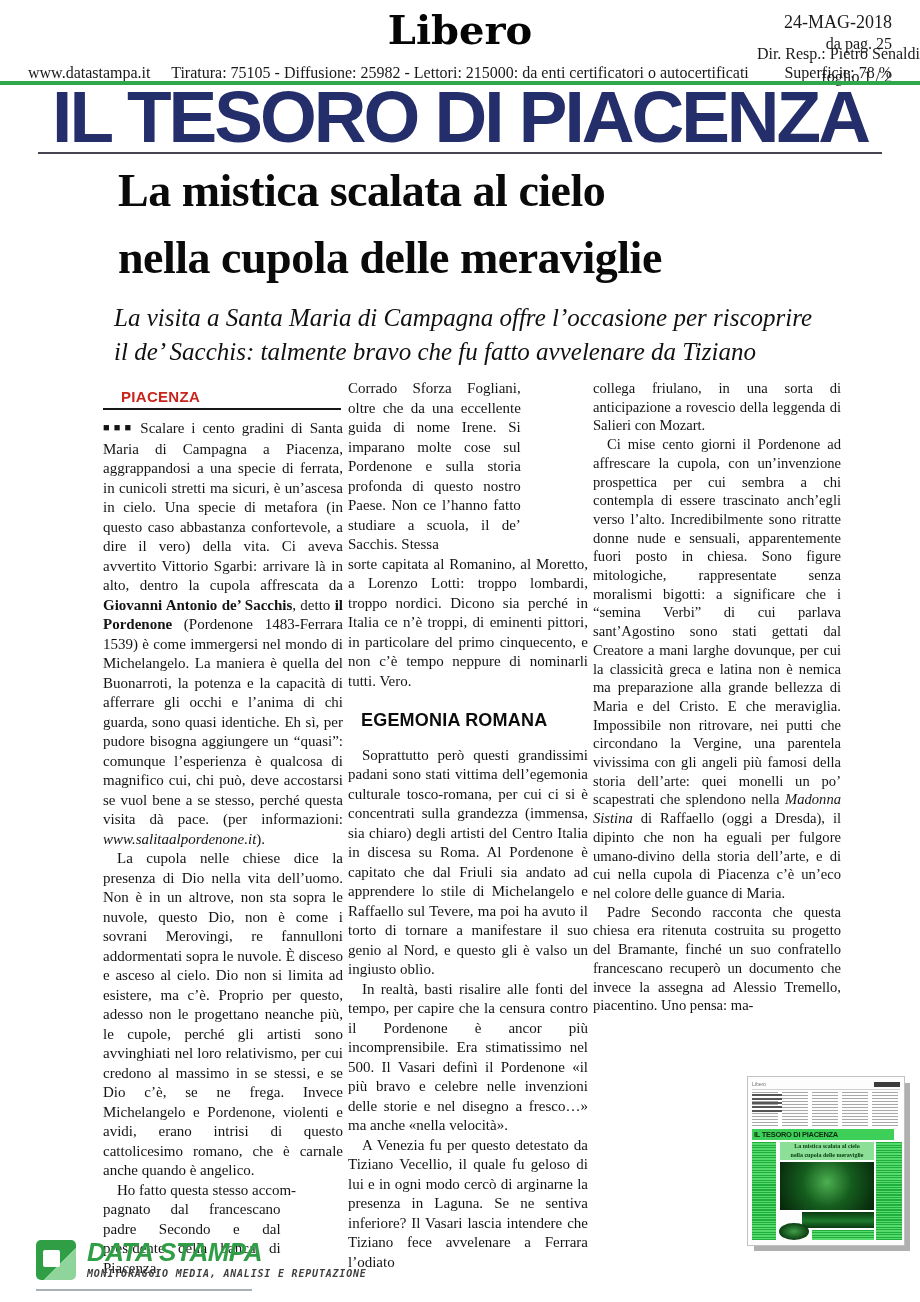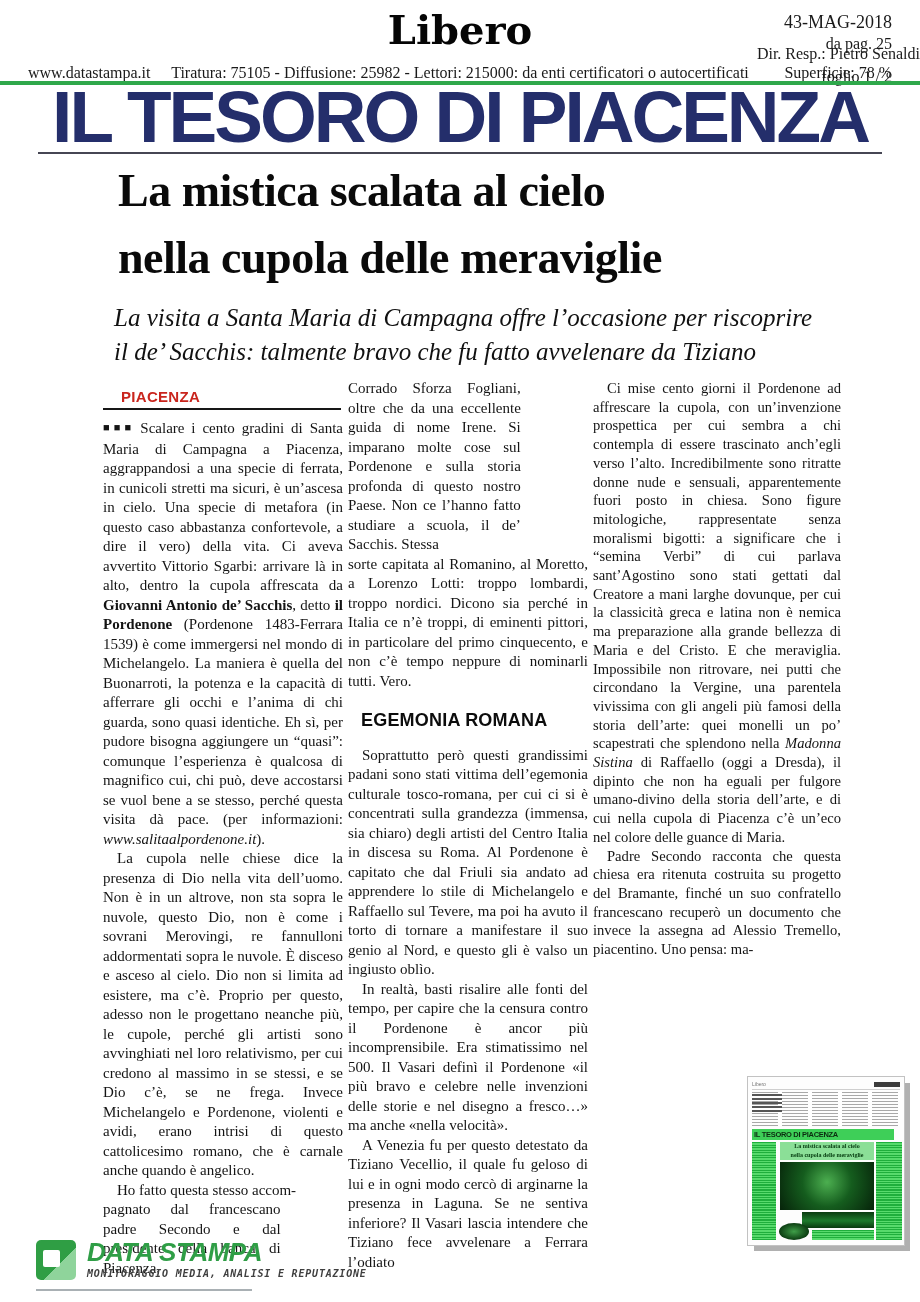--- a/index.html
+++ b/index.html
@@ -89,21 +89,21 @@
   .ds-title{font-family:"Liberation Sans","DejaVu Sans",sans-serif;font-weight:700;font-size:26px;
     line-height:24px;color:#2f9e46;letter-spacing:-0.5px;}
   .ds-sub{font-family:"DejaVu Sans Mono",monospace;font-weight:700;font-size:10px;color:#3f3f3f;
     letter-spacing:0.8px;margin-top:4px;}
   #footer-rule{left:36px;top:1289px;width:216px;height:2px;background:#a9b0b4;}
 </style>
 </head>
 <body>
 
 <div class="abs" id="libero-logo">Libero</div>
-<div class="abs hdr" id="hdr-date">43-MAG-2018</div>
+<div class="abs hdr" id="hdr-date">24-MAG-2018</div>
 <div class="abs hdr" id="hdr-frompage">da pag.  25</div>
 <div class="abs hdr" id="hdr-dirresp">Dir. Resp.:  Pietro Senaldi</div>
 <div class="abs hdr" id="hdr-foglio">foglio 1 / 2</div>
 <div class="abs hdr" id="hdr-website">www.datastampa.it</div>
 <div class="abs hdr" id="hdr-tiratura">Tiratura: 75105 - Diffusione: 25982 - Lettori: 215000: da enti certificatori o autocertificati</div>
 <div class="abs hdr" id="hdr-superficie">Superficie: 78 %</div>
 <div class="abs" id="green-rule"></div>
 
 <div class="abs" id="kicker">IL TESORO DI PIACENZA</div>
 <div class="abs" id="headline">
@@ -127,20 +127,21 @@
   </div>
 <div class="col" id="col2">
     <p class="para" style="width: 72%;"><span>Corrado Sforza Fogliani, oltre che da una eccellente guida di nome Irene. Si imparano molte cose sul Pordenone e sulla storia profonda di questo nostro Paese. Non ce l’hanno fatto studiare a scuola, il de’ Sacchis. Stessa</span></p>
     <p class="para"><span>sorte capitata al Romanino, al Moretto, a Lorenzo Lotti: troppo lombardi, troppo nordici. Dicono sia perché in Italia ce n’è troppi, di eminenti pittori, in particolare del primo cinquecento, e non c’è tempo neppure di nominarli tutti. Vero.</span></p>
     <div class="sec-header">EGEMONIA ROMANA</div>
     <p class="para indent"><span>Soprattutto però questi grandissimi padani sono stati vittima dell’egemonia culturale tosco-romana, per cui ci si è concentrati sulla grandezza (immensa, sia chiaro) degli artisti del Centro Italia in discesa su Roma. Al Pordenone è capitato che dal Friuli sia andato ad apprendere lo stile di Michelangelo e Raffaello sul Tevere, ma poi ha avuto il torto di tornare a manifestare il suo genio al Nord, e questo gli è valso un ingiusto oblìo.</span></p>
     <p class="para indent"><span>In realtà, basti risalire alle fonti del tempo, per capire che la censura contro il Pordenone è ancor più incomprensibile. Era stimatissimo nel 500. Il Vasari definì il Pordenone «il più bravo e celebre nelle invenzioni delle storie e nel disegno a fresco…» ma anche «nella velocità».</span></p>
     <p class="para indent"><span>A Venezia fu per questo detestato da Tiziano Vecellio, il quale fu geloso di lui e in ogni modo cercò di arginarne la presenza in Laguna. Se ne sentiva inferiore? Il Vasari lascia intendere che Tiziano fece avvelenare a Ferrara l’odiato</span></p>
   </div>
 <div class="col" id="col3">
+    <p class="para"><span>collega friulano, in una sorta di anticipazione a rovescio della leggenda di Salieri con Mozart.</span></p>
     <p class="para indent"><span>Ci mise cento giorni il Pordenone ad affrescare la cupola, con un’invenzione prospettica per cui sembra a chi contempla di essere trascinato anch’egli verso l’alto. Incredibilmente sono ritratte donne nude e sensuali, apparentemente fuori posto in chiesa. Sono figure mitologiche, rappresentate senza moralismi bigotti: a significare che i “semina Verbi” di cui parlava sant’Agostino sono stati gettati dal Creatore a mani larghe dovunque, per cui la classicità greca e latina non è nemica ma preparazione alla grande bellezza di Maria e del Cristo. E che meraviglia. Impossibile non ritrovare, nei putti che circondano la Vergine, una parentela vivissima con gli angeli più famosi della storia dell’arte: quei monelli un po’ scapestrati che splendono nella </span><span class="i">Madonna Sistina</span><span> di Raffaello (oggi a Dresda), il dipinto che non ha eguali per fulgore umano-divino della storia dell’arte, e di cui nella cupola di Piacenza c’è un’eco nel colore delle guance di Maria.</span></p>
     <p class="para indent"><span>Padre Secondo racconta che questa chiesa era ritenuta costruita su progetto del Bramante, finché un suo confratello francescano recuperò un documento che invece la assegna ad Alessio Tremello, piacentino. Uno pensa: ma-</span></p>
   </div>
 
 <div class="abs" id="thumb">
   <div class="inner">
     <div class="t-top">
       <span>Libero</span>
       <span class="t-pgnum"></span>
     </div>

